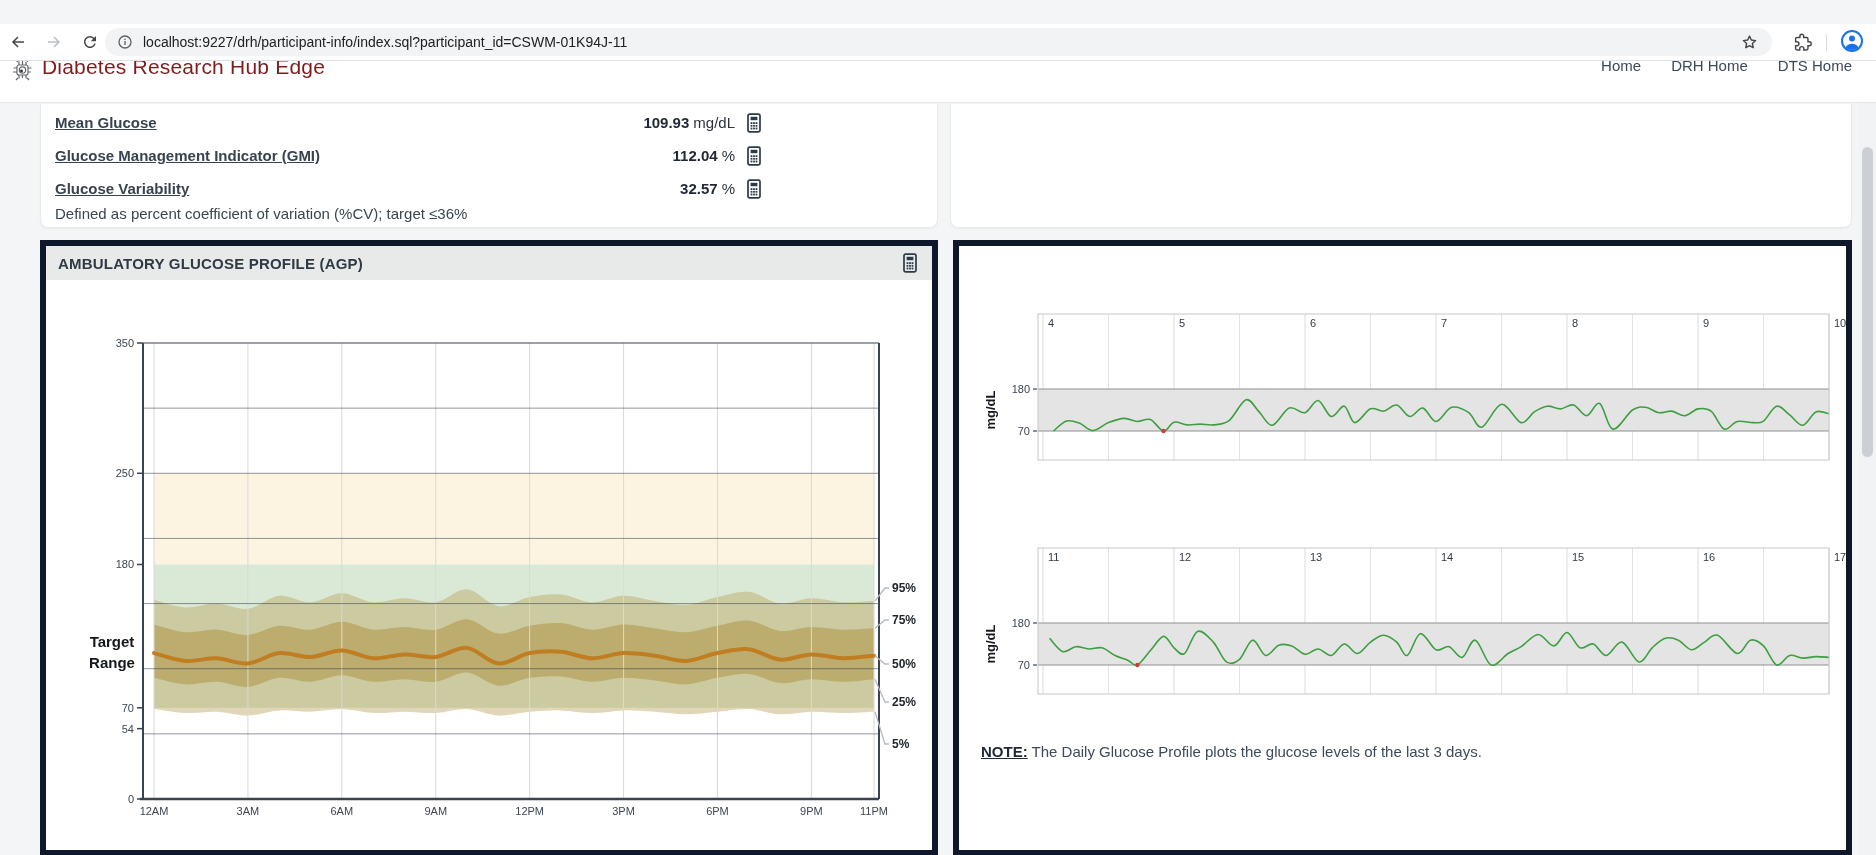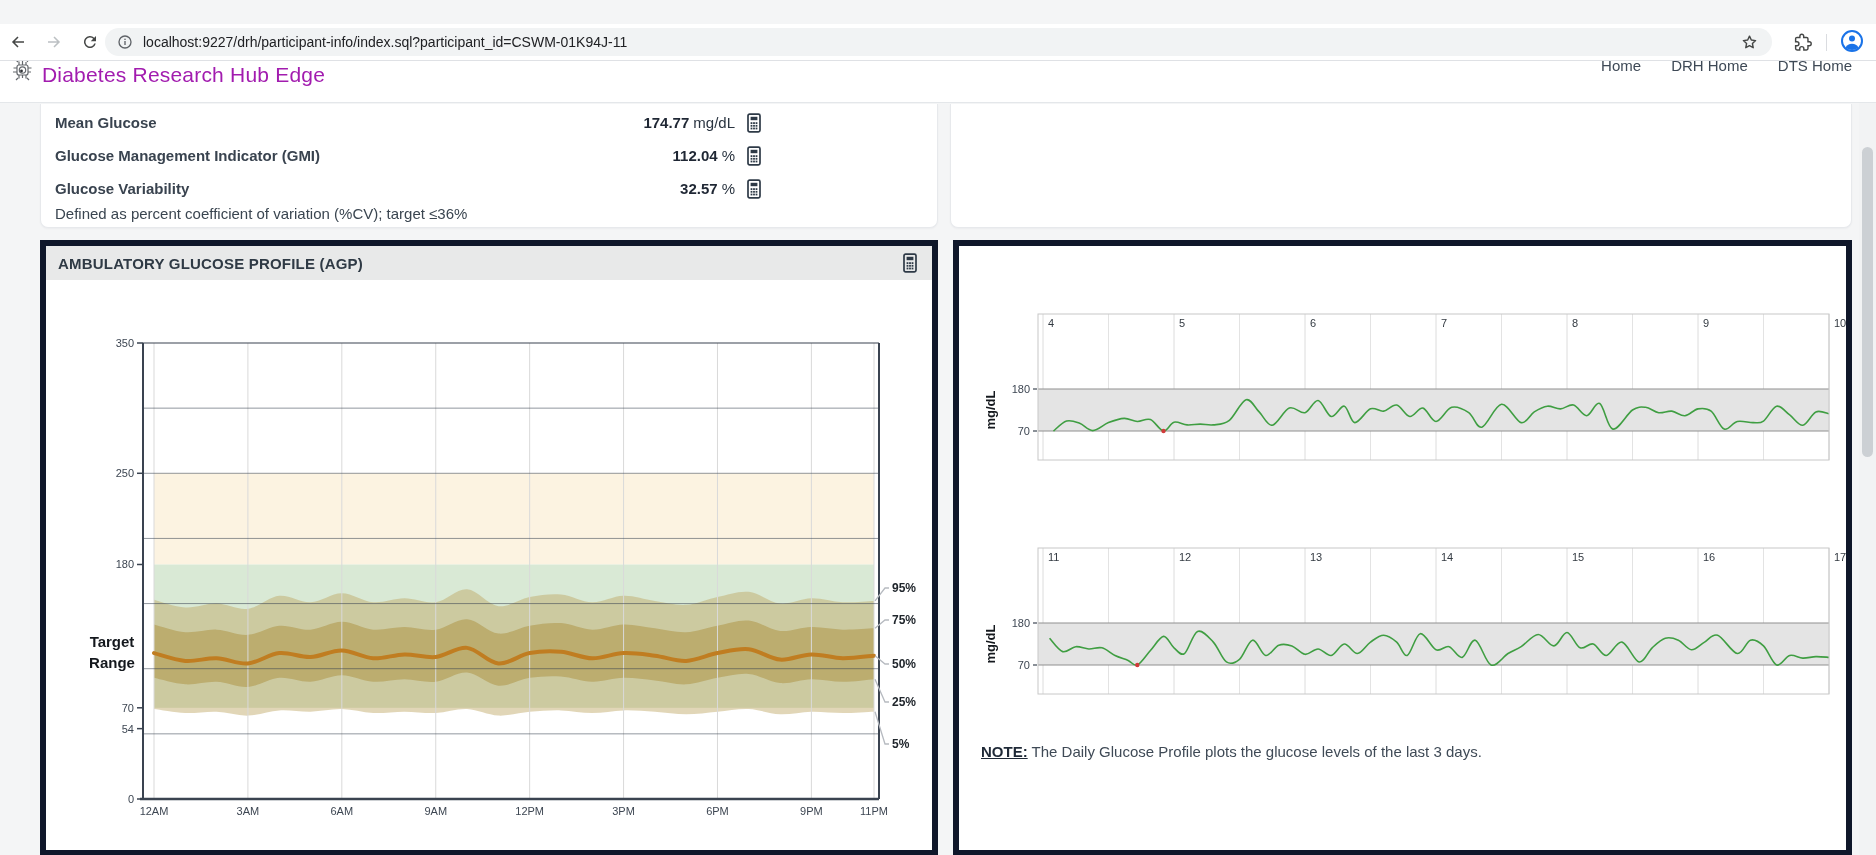--- a/index.html
+++ b/index.html
@@ -17,32 +17,32 @@
   #url-text { font-size:14px; color:#202124; margin-left:10px; white-space:nowrap; }
   #star-btn { position:absolute; left:1737px; top:6px; }
   #ext-btn  { position:absolute; left:1790px; top:6px; }
   #chrome-divider { position:absolute; left:1826px; top:10px; width:1px; height:17px; background:#dadce0; }
   #profile-btn { position:absolute; left:1840px; top:5px; }
 
   
   #appheader { position:absolute; left:0; top:37px; width:1876px; height:66px;
                background:#ffffff; border-bottom:1px solid #e4e7ea; z-index:20; }
   #logo { position:absolute; left:8px; top:19px; }
-  #app-title { position:absolute; left:42px; top:26px; font-size:21px; color:#a21caf; letter-spacing:.2px; }
+  #app-title { position:absolute; left:42px; top:18px; font-size:21px; color:#7f1d1d; letter-spacing:.2px; }
   #main-nav { position:absolute; right:24px; top:20px; display:flex; gap:30px; }
   #main-nav .nav-link { font-size:15px; color:#3e4956; cursor:pointer; }
 
   
   .card { position:absolute; background:#fff; border:1px solid #e7e9ec; border-top:none;
           border-radius:0 0 8px 8px; box-shadow:0 1px 2px rgba(16,24,40,.04); }
   #metrics-card { left:40px; top:104px; width:898px; height:124px; padding:2px 173px 0 14px; }
   #empty-card   { left:950px; top:104px; width:902px; height:124px; }
 
   .metric-row { height:33px; display:flex; align-items:center; }
-  .metric-label { font-size:15px; font-weight:700; color:#39434f; }
+  .metric-label { font-size:15px; font-weight:700; color:#39434f;text-decoration:underline; }
   .metric-spacer { flex:1; }
   .metric-value { font-size:15px; font-weight:700; color:#1f2734; }
   .metric-unit  { font-size:15px; color:#2a3440; margin-left:4px; }
   .calc-btn { margin-left:9px; cursor:pointer; display:flex; }
   .metric-footnote { font-size:15px; color:#3a4550; margin-top:0; }
 
   
   .panel { position:absolute; top:240px; height:616px; background:#fff;
            border:6px solid #0f172a; overflow:hidden; }
   #agp-panel   { left:40px;  width:898px; }
@@ -126,21 +126,21 @@
     <span class="nav-link">Home</span>
     <span class="nav-link">DRH Home</span>
     <span class="nav-link">DTS Home</span>
   </div>
 </div>
 
 <div id="metrics-card" class="card">
   <div class="metric-row">
     <span class="metric-label">Mean Glucose</span>
     <span class="metric-spacer"></span>
-    <span class="metric-value">174.77</span>
+    <span class="metric-value">109.93</span>
     <span class="metric-unit">mg/dL</span>
     <span class="calc-btn">
       <svg width="20" height="20" viewBox="0 0 20 20">
           <rect x="4" y="1.2" width="12" height="17.6" rx="1.6" fill="none" stroke="#2e3a47" stroke-width="1.7"></rect>
           <rect x="6.6" y="3.8" width="6.8" height="3.4" fill="#2e3a47"></rect>
           <g fill="#2e3a47">
             <rect x="6.6" y="9.2" width="1.8" height="1.8"></rect>
             <rect x="9.1" y="9.2" width="1.8" height="1.8"></rect>
             <rect x="11.6" y="9.2" width="1.8" height="1.8"></rect>
             <rect x="6.6" y="11.9" width="1.8" height="1.8"></rect>

